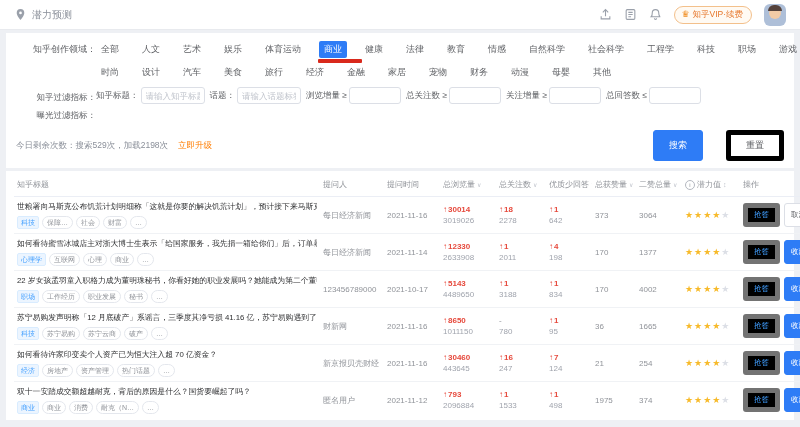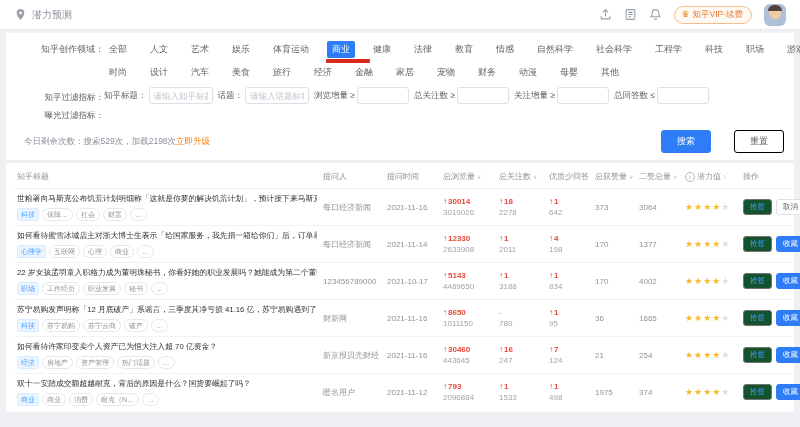--- a/index.html
+++ b/index.html
@@ -9,21 +9,21 @@
   .brand{display:flex;align-items:center;gap:5px;color:#8a8f99;font-size:10px;}
   .topbar-right{margin-left:auto;display:flex;align-items:center;gap:12px;}
   .tb-icon{width:13px;height:13px;color:#9aa0aa;display:inline-flex;}
   .tb-icon svg{width:13px;height:13px;}
   .vip-badge{border:1px solid #f3c08b;color:#e6762a;background:#fffaf3;border-radius:10px;padding:2px 8px 2px 6px;font-size:8.5px;display:flex;align-items:center;gap:3px;}
   .vip-crown{color:#f08c1f;font-size:9px;line-height:1;}
   .avatar{width:22px;height:22px;border-radius:6px;background:#aebfd8;position:relative;overflow:hidden;}
   .avatar:before{content:"";position:absolute;left:5px;top:3px;width:12px;height:12px;border-radius:50%;background:#f2cba6;}
   .avatar:after{content:"";position:absolute;left:4px;top:1px;width:14px;height:6px;border-radius:7px 7px 0 0;background:#54423c;}
   
-  .panel{background:#fff;margin:3px 6px 0 6px;padding:5px 10px 4px 18px;box-sizing:border-box;}
+  .panel{background:#fff;margin:3px 6px 0 6px;padding:5px 10px 4px 10px;box-sizing:border-box;}
   
   .cat-row{display:flex;align-items:center;padding:3px 0;font-size:9px;white-space:nowrap;}
   .cat-lead{width:80px;text-align:right;color:#606266;flex:none;}
   .cat-items{display:flex;align-items:center;gap:13px;flex:1;}
   .cat-item{color:#606266;cursor:pointer;position:relative;padding:2px 5px;border-radius:2px;}
   .cat-item.selected{background:#2e7cf6;color:#fff;}
   .red-underline{position:absolute;left:-1px;width:44px;bottom:-5px;height:4px;background:#d9291c;border-radius:1px;}
   
   .filter-row{display:flex;align-items:flex-end;padding:3px 0;font-size:8.5px;white-space:nowrap;}
   .f-lead{width:80px;text-align:right;color:#606266;flex:none;}
@@ -36,25 +36,25 @@
   .input-underline{left:0;width:92px;bottom:-5px;}
   
   .radio{display:flex;align-items:center;gap:4px;margin-right:26px;position:relative;}
   .radio-dot{width:9px;height:9px;border:1px solid #c8ccd4;border-radius:50%;background:#fff;box-sizing:border-box;flex:none;}
   .radio.selected .radio-dot{border:3px solid #2e7cf6;}
   .radio.selected .radio-label{color:#2e7cf6;}
   .radio .red-underline{width:86px;left:12px;}
   
   .quota-row{display:flex;align-items:center;padding:5px 0 3px 0;font-size:8.5px;}
   .quota-text{color:#8a8f99;}
-  .upgrade-link{color:#ff7d00;}
+  .upgrade-link{color:#ff7d00;margin-left:10px;}
   .action-btns{margin-left:auto;display:flex;gap:23px;}
   .btn{font-size:9px;border-radius:3px;padding:4px 15px;cursor:pointer;font-family:inherit;}
   .btn-primary{background:#2e7cf6;color:#fff;border:1px solid #2e7cf6;}
-  .btn-default{background:#fff;color:#606266;border:1px solid #000000;}
+  .btn-default{background:#fff;color:#606266;border:5px solid #000000;}
   
   .table-panel{background:#fff;margin:3px 6px;padding:2px 8px;box-sizing:border-box;}
   table{width:100%;border-collapse:collapse;table-layout:fixed;font-size:8px;}
   th{color:#909399;font-weight:normal;text-align:left;padding:6px 3px;border-bottom:1px solid #ebeef5;white-space:nowrap;overflow:hidden;}
   td{padding:4px 3px;border-bottom:1px solid #f0f2f5;vertical-align:middle;overflow:hidden;}
   tr:last-child td{border-bottom:none;}
   .q-title{color:#303133;white-space:nowrap;overflow:hidden;font-size:7.8px;margin-bottom:4px;}
   .q-tags{display:flex;align-items:center;gap:3px;white-space:nowrap;overflow:hidden;}
   .tag-cat{background:#ecf5ff;color:#409eff;border:1px solid #d9ecff;border-radius:2px;padding:0 3px;font-size:7px;line-height:11px;flex:none;}
   .tag{border:1px solid #e4e7ed;color:#909399;border-radius:8px;padding:0 4px;font-size:7px;line-height:11px;flex:none;background:#fff;}
@@ -63,21 +63,21 @@
   .m-arrow{color:#e6493c;font-size:8px;margin-right:1px;}
   .m-dash{color:#909399;}
   .m-total{color:#a0a4ad;margin-top:2px;}
   .caret{color:#c0c4cc;font-size:6px;margin-left:2px;}
   .info-i{display:inline-block;width:8px;height:8px;border:1px solid #b4b8c0;border-radius:50%;font-size:6px;line-height:8px;text-align:center;color:#909399;margin-right:2px;}
   .sorter{color:#c0c4cc;font-size:7px;margin-left:2px;}
   .star{color:#dcdfe6;font-size:9px;letter-spacing:1px;}
   .star.filled{color:#f7ba2a;}
   .ops{display:flex;gap:4px;}
   .op-btn{font-size:7.5px;border-radius:3px;padding:2px 6px;cursor:pointer;white-space:nowrap;font-family:inherit;}
-  .op-plain{color:#409eff;background:#14532d;border:1px solid #737373;}
+  .op-plain{color:#409eff;background:#000000;border:5px solid #737373;}
   .op-primary{color:#fff;background:#2e7cf6;border:1px solid #2e7cf6;}
   .op-default{color:#606266;background:#fff;border:1px solid #dcdfe6;}
 </style>
 </head>
 <body>
 
 <div class="topbar">
   <div class="brand">
     <span class="tb-icon">
       <svg viewBox="0 0 24 24" fill="currentColor">

